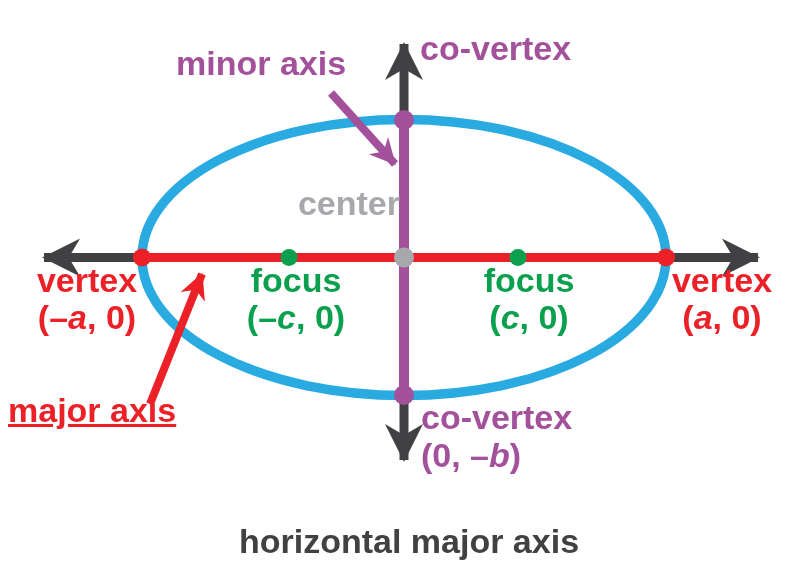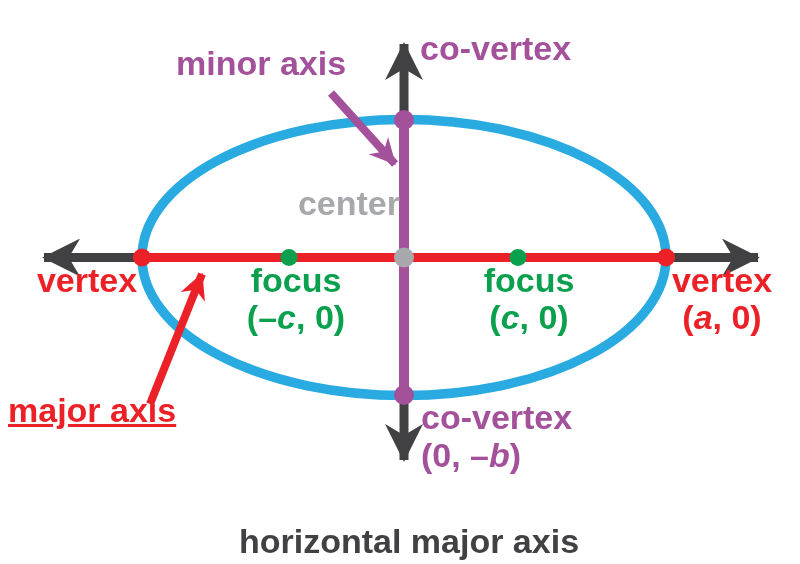--- a/index.html
+++ b/index.html
@@ -73,20 +73,21 @@
   <div class="lbl" id="lbl-covertex-top">
     <span class="ln">co-vertex</span>
   </div>
 
   <div class="lbl" id="lbl-center">
     <span class="ln">center</span>
   </div>
 
   <div class="lbl" id="lbl-vertex-left">
     <span class="ln">vertex</span>
+    <span class="ln"><span>(–</span><span class="it">a</span><span>, 0)</span></span>
   </div>
 
   <div class="lbl" id="lbl-focus-left">
     <span class="ln">focus</span>
     <span class="ln"><span>(–</span><span class="it">c</span><span>, 0)</span></span>
   </div>
 
   <div class="lbl" id="lbl-focus-right">
     <span class="ln">focus</span>
     <span class="ln"><span>(</span><span class="it">c</span><span>, 0)</span></span>

